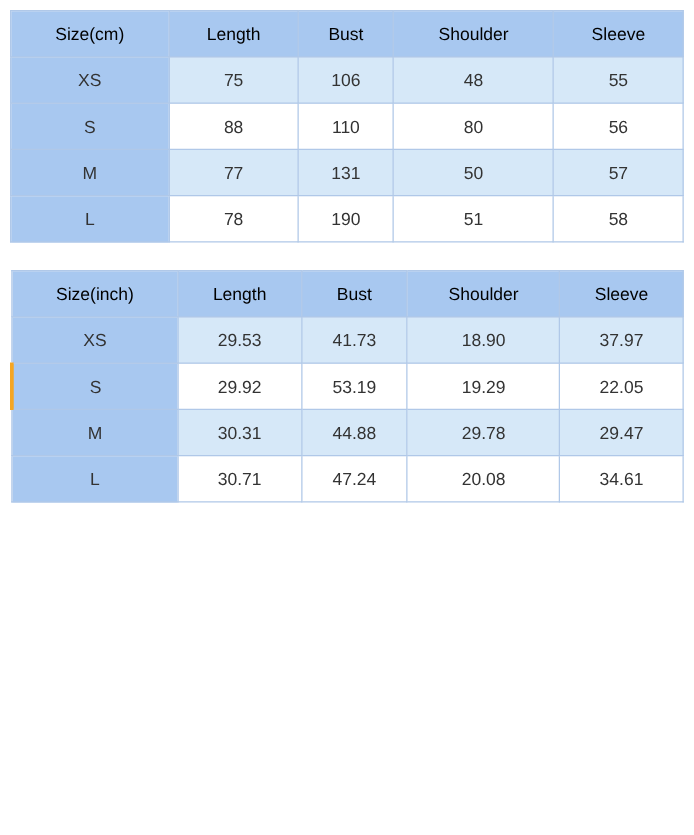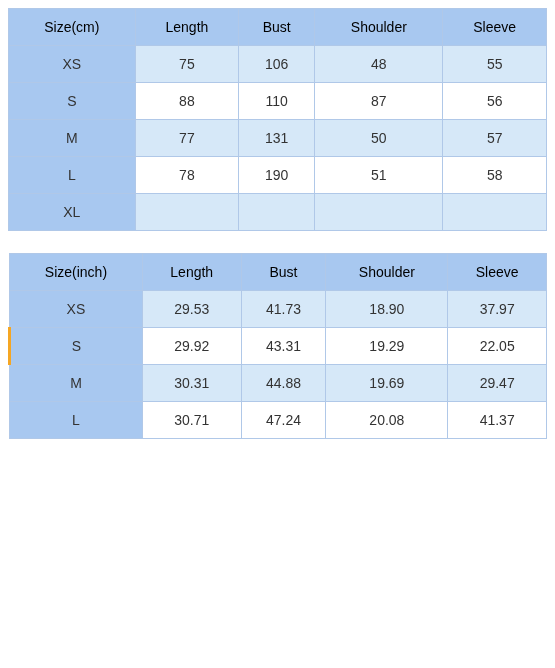--- a/index.html
+++ b/index.html
@@ -75,43 +75,36 @@
           <td>XS</td>
           <td>75</td>
           <td>106</td>
           <td>48</td>
           <td>55</td>
         </tr>
         <tr>
           <td>S</td>
           <td>88</td>
           <td>110</td>
-          <td>87</td>
+          <td>80</td>
           <td>56</td>
         </tr>
         <tr>
           <td>M</td>
           <td>77</td>
           <td>131</td>
           <td>50</td>
           <td>57</td>
         </tr>
         <tr>
           <td>L</td>
           <td>78</td>
           <td>190</td>
           <td>51</td>
           <td>58</td>
-        </tr>
-        <tr>
-          <td>XL</td>
-          <td></td>
-          <td></td>
-          <td></td>
-          <td></td>
         </tr>
       </tbody>
   </table>
 
   <div style="height:10px; background:#fff;"></div>
 
   <table class="size-table">
     <thead>
       <tr>
         <th>Size(inch)</th>
@@ -125,34 +118,34 @@
     <tr>
           <td>XS</td>
           <td>29.53</td>
           <td>41.73</td>
           <td>18.90</td>
           <td>37.97</td>
         </tr>
         <tr>
           <td style="border-left: 3px solid rgb(245, 166, 35);">S</td>
           <td>29.92</td>
-          <td>43.31</td>
+          <td>53.19</td>
           <td>19.29</td>
           <td>22.05</td>
         </tr>
         <tr>
           <td>M</td>
           <td>30.31</td>
           <td>44.88</td>
-          <td>19.69</td>
+          <td>29.78</td>
           <td>29.47</td>
         </tr>
         <tr>
           <td>L</td>
           <td>30.71</td>
           <td>47.24</td>
           <td>20.08</td>
-          <td>41.37</td>
+          <td>34.61</td>
         </tr>
       </tbody>
   </table>
 
 </div>
 
 </body></html>

